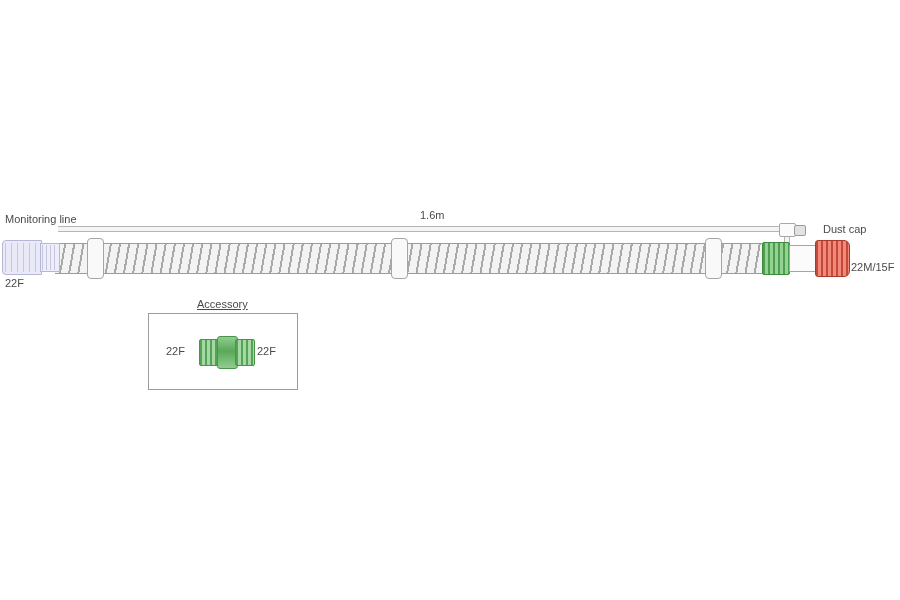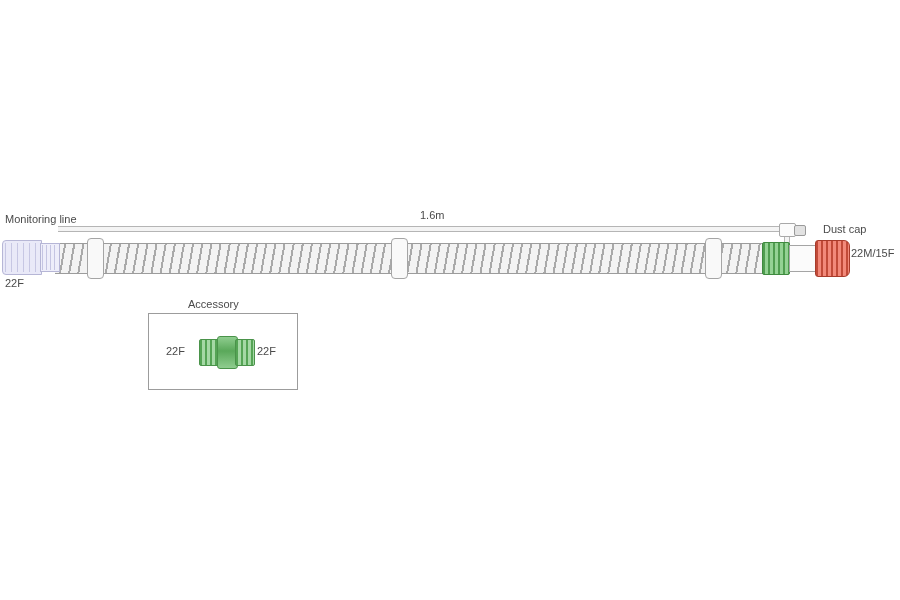--- a/index.html
+++ b/index.html
@@ -92,40 +92,40 @@
 </style>
 </head>
 <body>
 
 <div id="canvas">
 
   <div class="lbl" style="left:5px;top:213px;">Monitoring line</div>
   <div class="lbl" style="left:420px;top:209px;text-align:center;">1.6m</div>
   <div class="lbl" style="left:815px;top:223px;padding-left:8px;">Dust cap</div>
   <div class="lbl" style="left:5px;top:277px;">22F</div>
-  <div class="lbl" style="left:851px;top:247px;">22M/15F</div>
+  <div class="lbl" style="left:851px;top:261px;">22M/15F</div>
 
   <div class="mon-line"></div>
   <div class="mon-drop"></div>
   <div class="mon-elbow"></div>
   <div class="dust-cap"></div>
 
   <div class="tube"></div>
   <div class="clip clip1"></div>
   <div class="clip clip2"></div>
   <div class="clip clip3"></div>
 
   <div class="conn-left-body"></div>
   <div class="conn-left-tip"></div>
 
   <div class="conn-green"></div>
   <div class="conn-white"></div>
   <div class="conn-red"></div>
 
-  <div class="lbl" style="left:188px;top:298px;">Accessory</div>
+  <div class="lbl" style="left:197px;top:298px;text-decoration:underline;">Accessory</div>
   <div class="acc-box"></div>
   <div class="lbl" style="left:166px;top:345px;">22F</div>
   <div class="acc-rib l"></div>
   <div class="acc-mid"></div>
   <div class="acc-rib r"></div>
   <div class="lbl" style="left:257px;top:345px;">22F</div>
 
 </div>
 
 </body></html>

